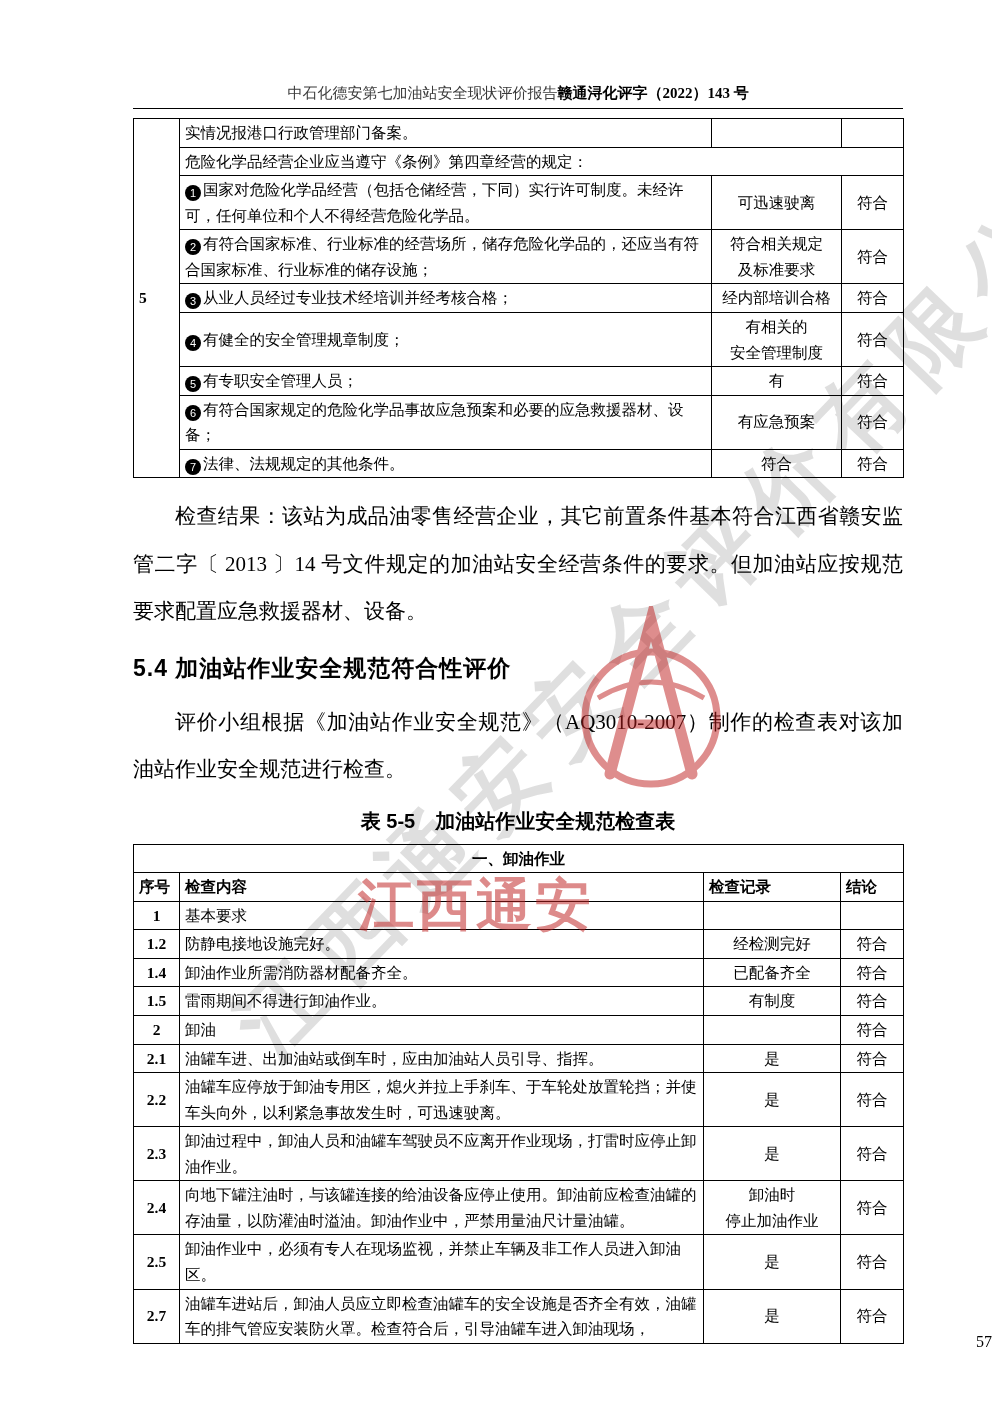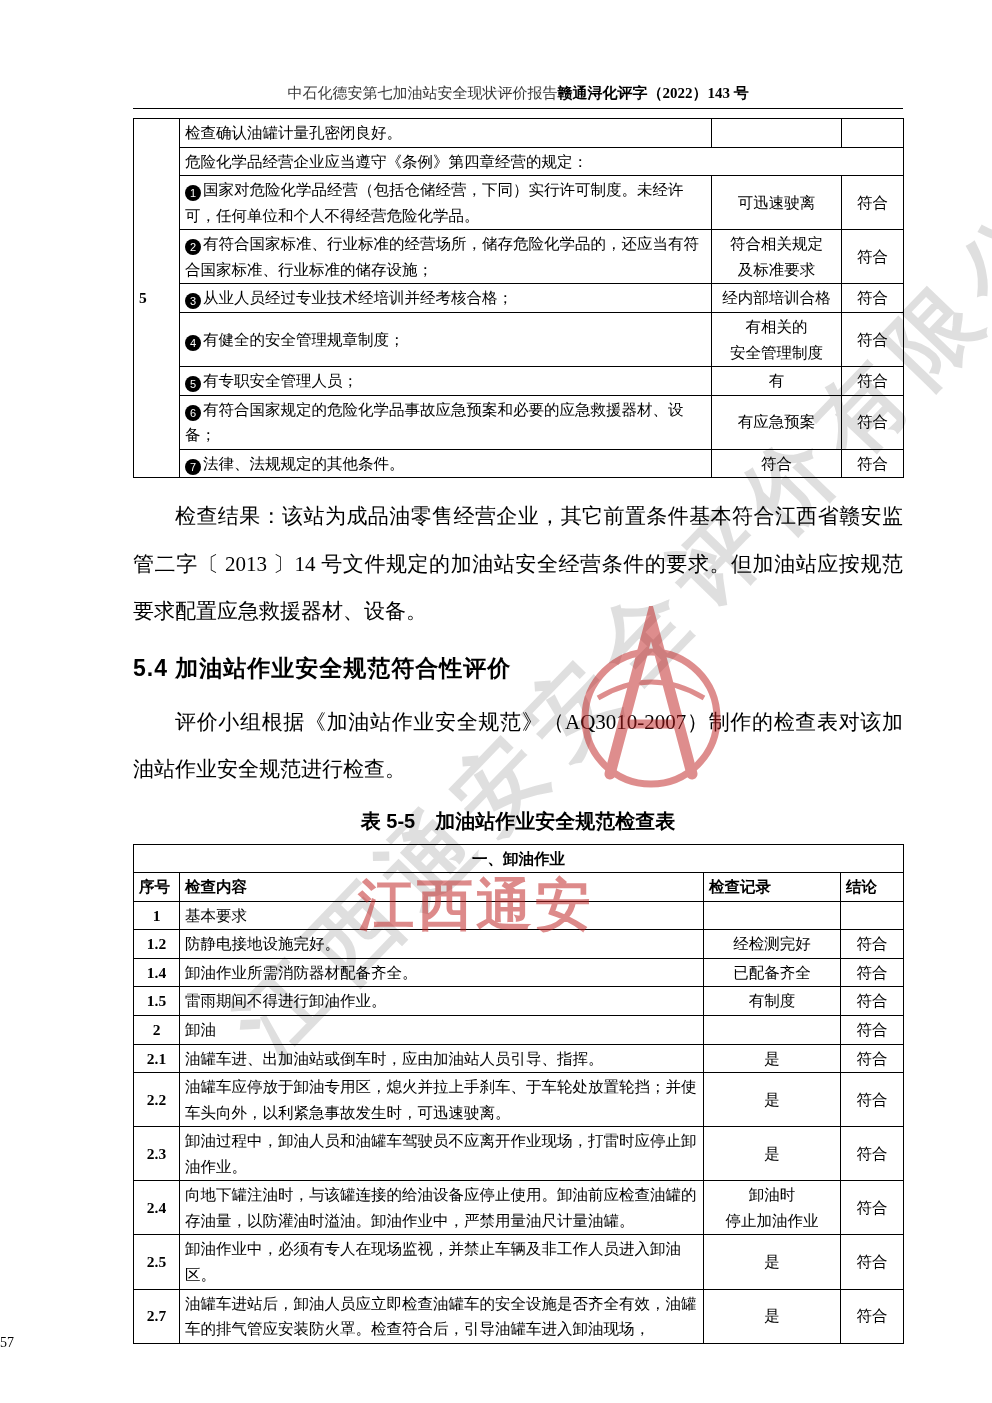--- a/index.html
+++ b/index.html
@@ -48,21 +48,21 @@
           text-align:justify; margin-top:15px; }
   h2 { font-family:"Liberation Sans","DejaVu Sans",sans-serif;
        font-size:23px; font-weight:bold; margin-top:17px; letter-spacing:1px; }
   .caption { font-family:"Liberation Sans","DejaVu Sans",sans-serif;
        text-align:center; font-weight:bold; font-size:20px; margin-top:14px; }
   .t2 { margin-top:9px; }
   .t2 .group-row td { font-weight:bold; text-align:center; }
   .t2 .cols-row td { font-weight:bold; }
   .t2 .c-no { text-align:center; font-weight:bold; }
   .footer { position:absolute; left:0; bottom:52px; width:100%;
-            text-align:left; font-size:14px; z-index:1; }
+            text-align:right; font-size:16px; z-index:1; }
 </style>
 </head>
 <body>
 
 <div class="page">
 
   <div class="wm-gray">江西通安安全评价有限公司</div>
 
   <div class="content">
 
@@ -74,21 +74,21 @@
     <table class="t1">
       <colgroup>
           <col style="width:46px">
           <col style="width:532px">
           <col style="width:130px">
           <col style="width:62px">
         </colgroup>
       <tbody>
           <tr>
         <td class="cc bold" rowspan="9">5</td>
-        <td>检查确认油罐计量孔密闭良好。</td>
+        <td>实情况报港口行政管理部门备案。</td>
         <td class="c-record"></td>
         <td class="c-result"></td>
       </tr>
       <tr>
         <td colspan="3" class="cc">危险化学品经营企业应当遵守《条例》第四章经营的规定：</td>
       </tr>
       <tr>
         <td><span class="bullet">1</span><span>国家对危险化学品经营（包括仓储经营，下同）实行许可制度。未经许可，任何单位和个人不得经营危险化学品。</span></td>
         <td class="c-record">可迅速驶离</td>
         <td class="c-result">符合</td>

